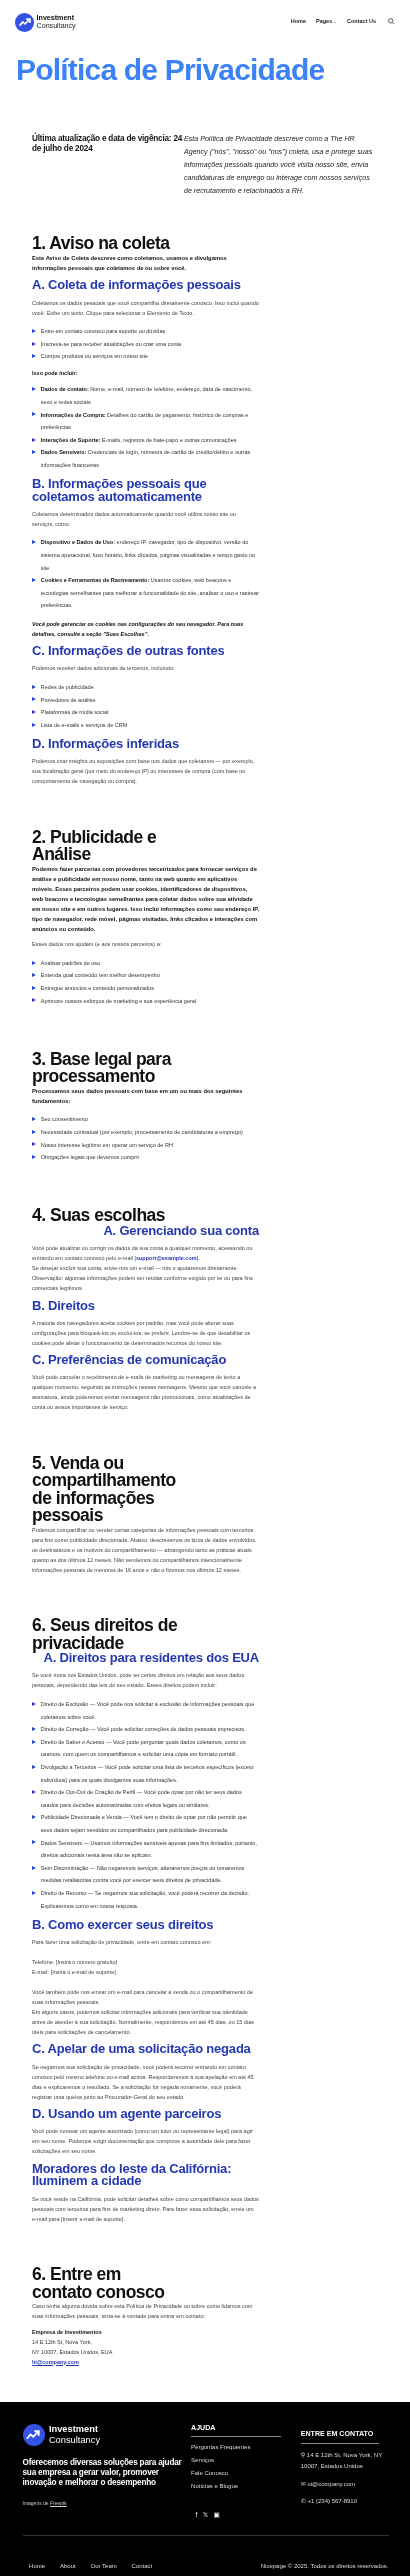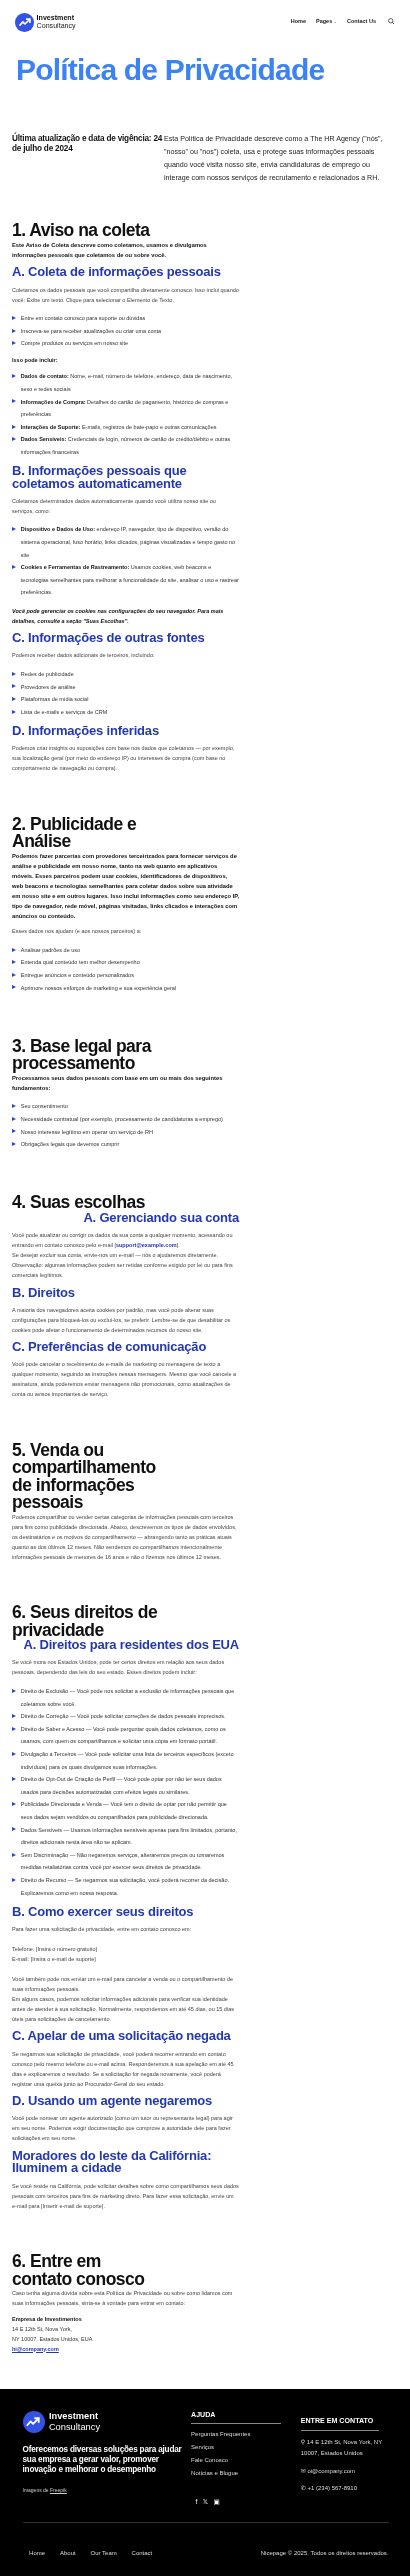--- a/index.html
+++ b/index.html
@@ -13,27 +13,27 @@
   .logo-text { margin-left: 2.7px; line-height: 8.2px; font-size: 7.1px; }
   .logo-text .l1 { font-weight: bold; color: #111; }
   .logo-text .l2 { color: #222; }
   .nav { position: absolute; right: 16.4px; top: 17.5px; display: flex; align-items: center; font-size: 5.5px; font-weight: bold; color: #222; }
   .nav span { margin-left: 10px; cursor: pointer; }
   .nav .chev { font-weight: normal; font-size: 4.4px; margin-left: 1.1px; color: #666; }
   .nav .search { margin-left: 12px; }
 
   .page-title { font-size: 30px; font-weight: bold; letter-spacing: -0.8px; margin: 4.4px 0 0 16px; line-height: 38px; color: #3b82f6; }
 
-  .row { display: flex; padding: 0 12px; }
+  .row { display: flex; padding: 0 32px; }
   .left { width: 152px; flex-shrink: 0; }
   .right { width: 227px; }
 
   .intro { margin-top: 44px; }
   .intro .left h2 { font-size: 8.2px; font-weight: bold; line-height: 10.4px; letter-spacing: -0.2px; margin-top: 0.5px; }
-  .intro .right p { font-size: 7.1px; color: #222; line-height: 13px; }
+  .intro .right p { font-size: 7.1px; font-style: italic; color: #222; line-height: 13px; }
 
   .sec { margin-top: 37px; flex-direction: column; }
   .sec h1 { font-size: 17.5px; font-weight: bold; line-height: 17.5px; letter-spacing: -0.5px; color: #111; }
   .lead { font-size: 5.8px; font-weight: bold; line-height: 10px; color: #111; margin-bottom: 5.5px; }
   .sub { font-size: 13px; font-weight: bold; color: #2438b0; line-height: 12.6px; margin: 6.6px 0 5.5px; letter-spacing: -0.2px; }
   .sub:first-child { margin-top: 0; text-align: right; }
   .p { font-size: 5.5px; color: #444; line-height: 10px; margin-bottom: 5.5px; }
   .p.strongi { font-weight: bold; font-style: italic; color: #111; }
   .label { font-size: 5.5px; font-weight: bold; color: #111; margin: 5.5px 0 3.3px; }
   ul.tri { list-style: none; margin: 7.7px 0 6.6px; }
@@ -226,21 +226,21 @@
     <div class="sub">B. Como exercer seus direitos</div>
     <div class="p">
       <span>Para fazer uma solicitação de privacidade, entre em contato conosco em:</span><br><br>
       <span>Telefone: [Insira o número gratuito]</span><br>
       <span>E-mail: [Insira o e-mail de suporte]</span><br><br>
       <span>Você também pode nos enviar um e-mail para cancelar a venda ou o compartilhamento de suas informações pessoais.</span><br>
       <span>Em alguns casos, podemos solicitar informações adicionais para verificar sua identidade antes de atender à sua solicitação. Normalmente, respondemos em até 45 dias, ou 15 dias úteis para solicitações de cancelamento.</span>
     </div>
     <div class="sub">C. Apelar de uma solicitação negada</div>
     <div class="p">Se negarmos sua solicitação de privacidade, você poderá recorrer entrando em contato conosco pelo mesmo telefone ou e-mail acima. Responderemos à sua apelação em até 45 dias e explicaremos o resultado. Se a solicitação for negada novamente, você poderá registrar uma queixa junto ao Procurador-Geral do seu estado.</div>
-    <div class="sub">D. Usando um agente negaremos</div>
+    <div class="sub">D. Usando um agente parceiros</div>
     <div class="p">Você pode nomear um agente autorizado (como um tutor ou representante legal) para agir em seu nome. Podemos exigir documentação que comprove a autoridade dele para fazer solicitações em seu nome.</div>
     <div class="sub">Moradores do leste da Califórnia: Iluminem a cidade</div>
     <div class="p">Se você reside na Califórnia, pode solicitar detalhes sobre como compartilhamos seus dados pessoais com terceiros para fins de marketing direto. Para fazer essa solicitação, envie um e-mail para [Inserir e-mail de suporte].</div>
   </div>
 </div>
 
 <div class="row sec">
   <div class="left">
       <h1>6. Entre em contato conosco</h1>
     </div>

